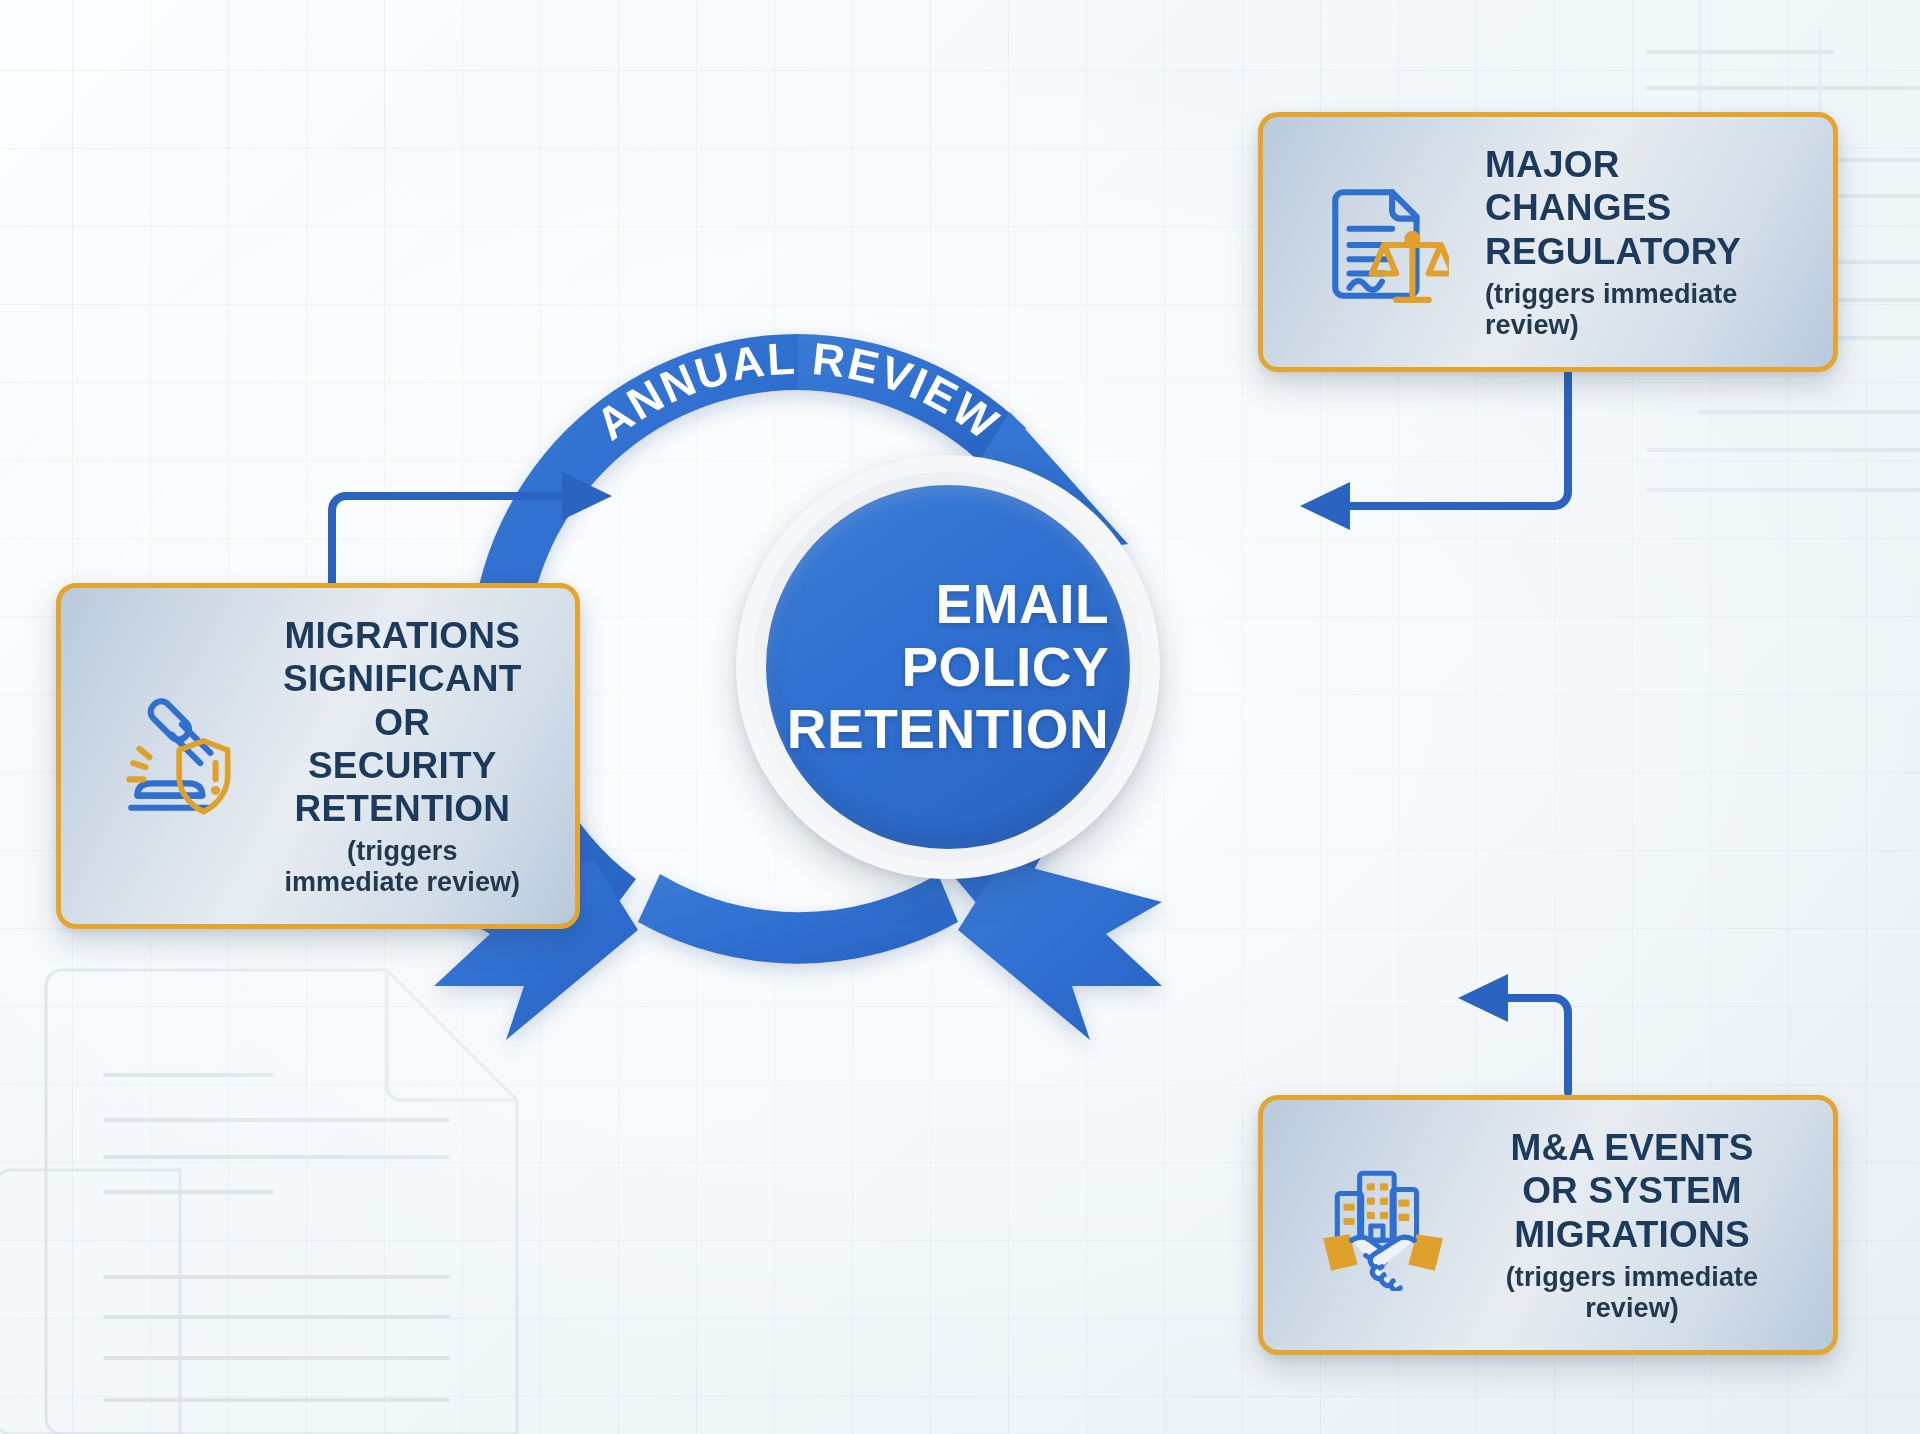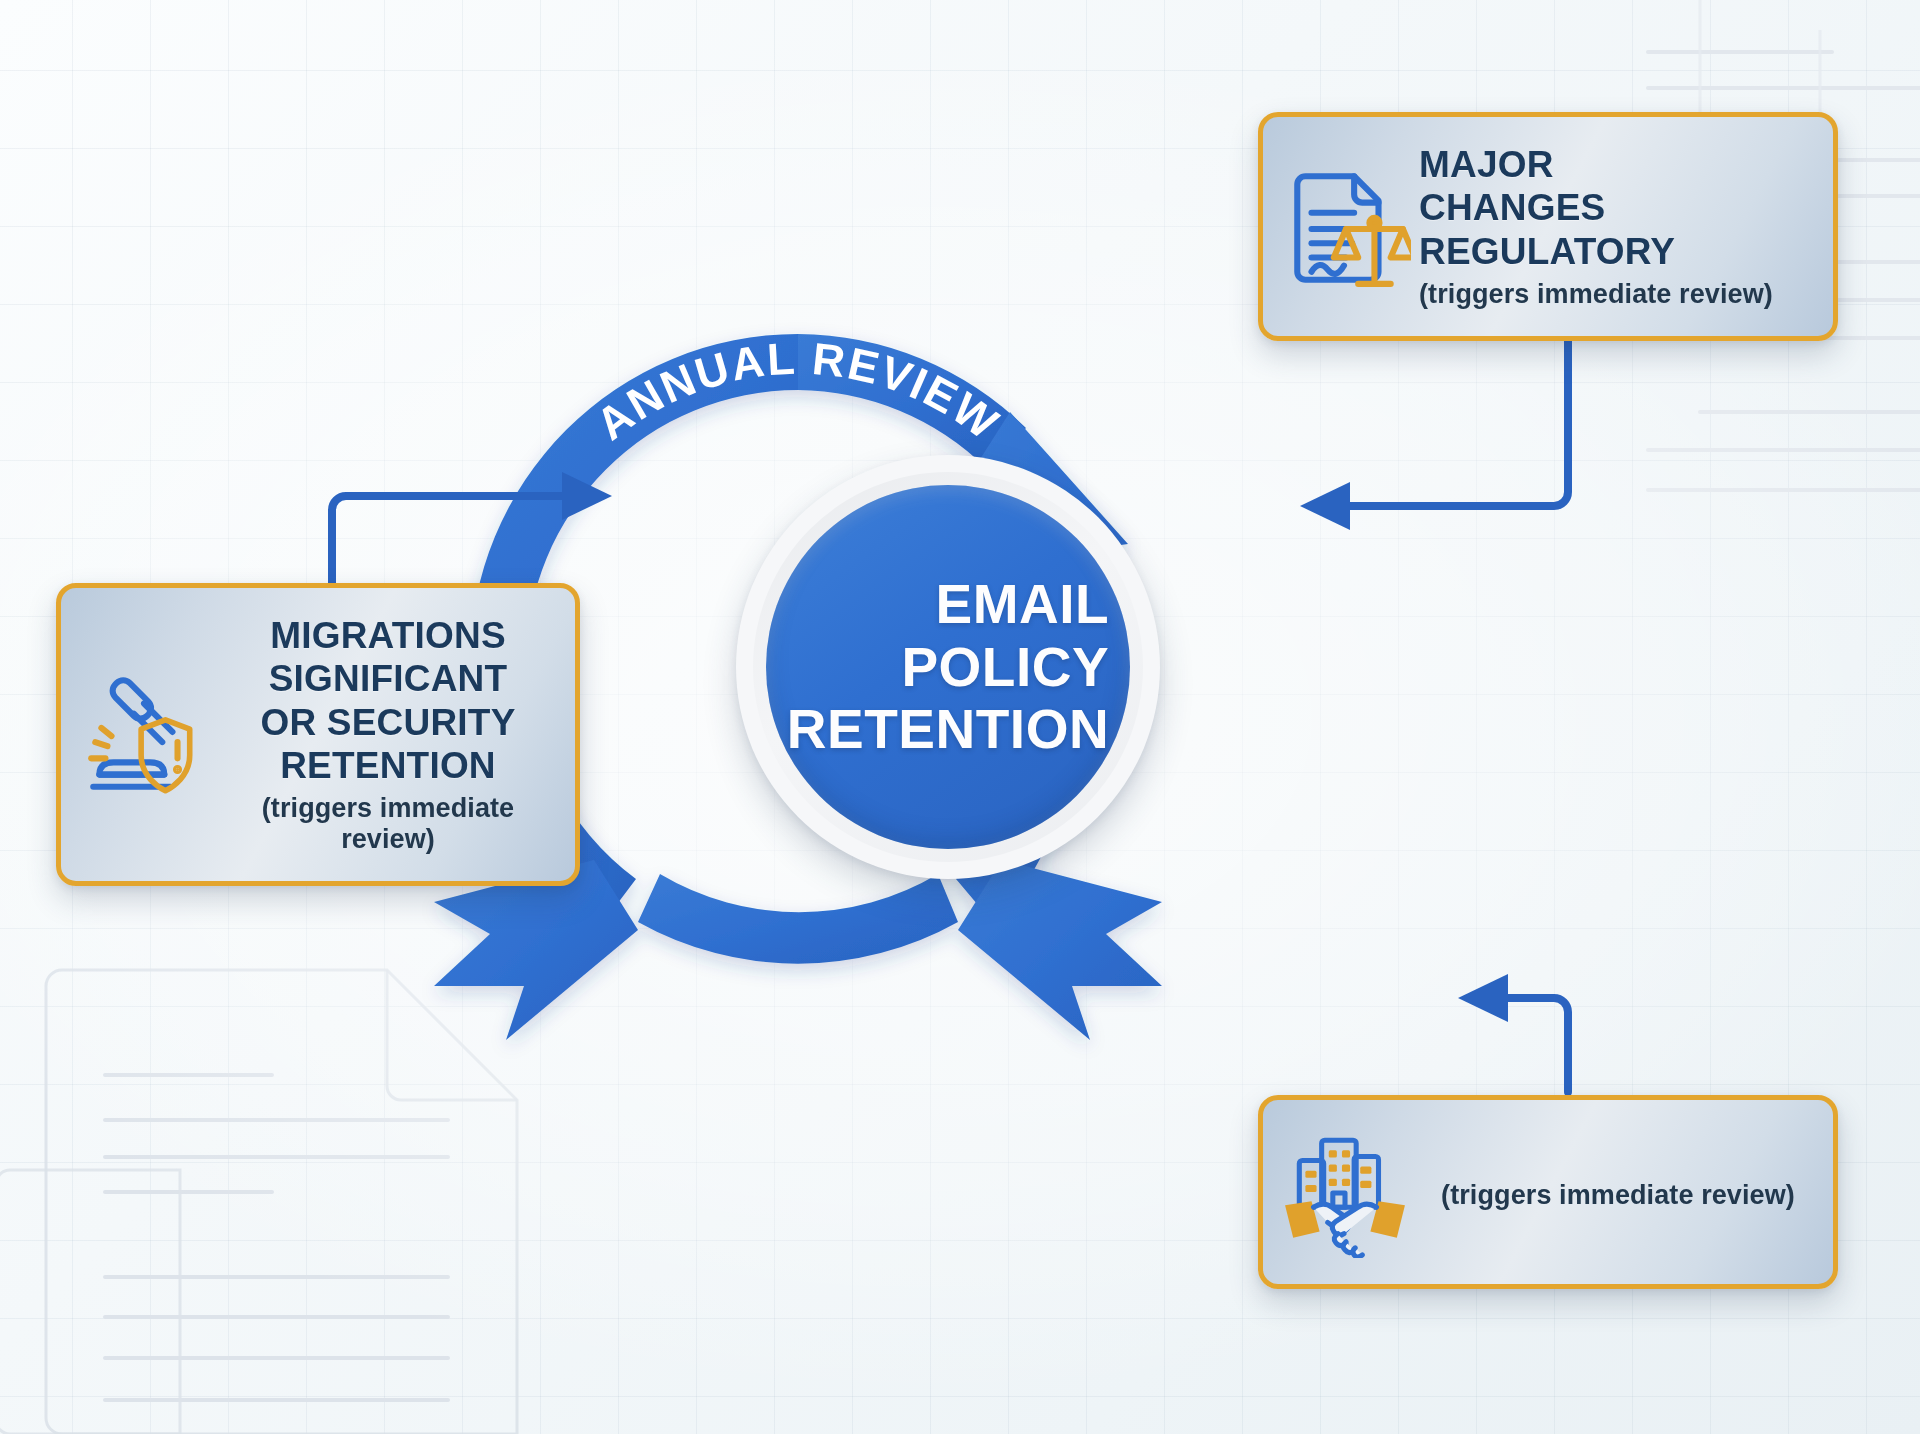--- a/index.html
+++ b/index.html
@@ -66,22 +66,22 @@
   
   .connectors { position:absolute; inset:0; width:1920px; height:1434px; pointer-events:none; z-index:5; }
 
   
   .card {
     position:absolute;
     border:5px solid #e3a52e;
     border-radius:20px;
     background:linear-gradient(118deg,#b9cadc 0%, #cfdae6 22%, #e7ecf1 50%, #d2dde8 78%, #b8c9dc 100%);
     box-shadow:0 14px 30px rgba(40,60,90,.20), 0 3px 8px rgba(40,60,90,.10);
-    display:flex; align-items:center; gap:8px;
-    padding:26px 16px;
+    display:flex; align-items:center; gap:36px;
+    padding:26px 54px;
     z-index:6;
   }
   .card-icon { flex:0 0 auto; width:132px; height:132px; }
   .card-icon svg{ width:100%; height:100%; display:block; }
   .card-body { flex:1 1 auto; }
   .card-title {
     color:#1b3a5c; font-weight:700; font-size:37px;
     line-height:1.17; letter-spacing:.2px;
     text-shadow:0 1px 1px rgba(255,255,255,.45);
   }
@@ -320,17 +320,22 @@
         <g stroke="#2f6fd0" stroke-width="5" fill="#eef2f7">
           <path d="M34 80 q10 -6 18 0 l14 10 q6 4 2 10 -4 6 -10 2 l-10 -7"></path>
           <path d="M96 80 q-10 -6 -18 0 l-22 14 q-6 4 -2 10 4 6 10 2"></path>
           <path d="M58 106 q-6 4 -2 9 4 5 10 1"></path>
           <path d="M66 114 q-5 4 -1 8 4 5 9 1"></path>
           <path d="M75 120 q-4 3 -1 7 3 4 8 0"></path>
         </g>
       </svg>
     </div>
     <div class="card-body">
+      <div class="card-title">
+        <div>M&amp;A EVENTS</div>
+        <div>OR SYSTEM</div>
+        <div>MIGRATIONS</div>
+      </div>
       <div class="card-sub">(triggers immediate review)</div>
     </div>
   </div>
 
 </div>
 
 </body></html>

